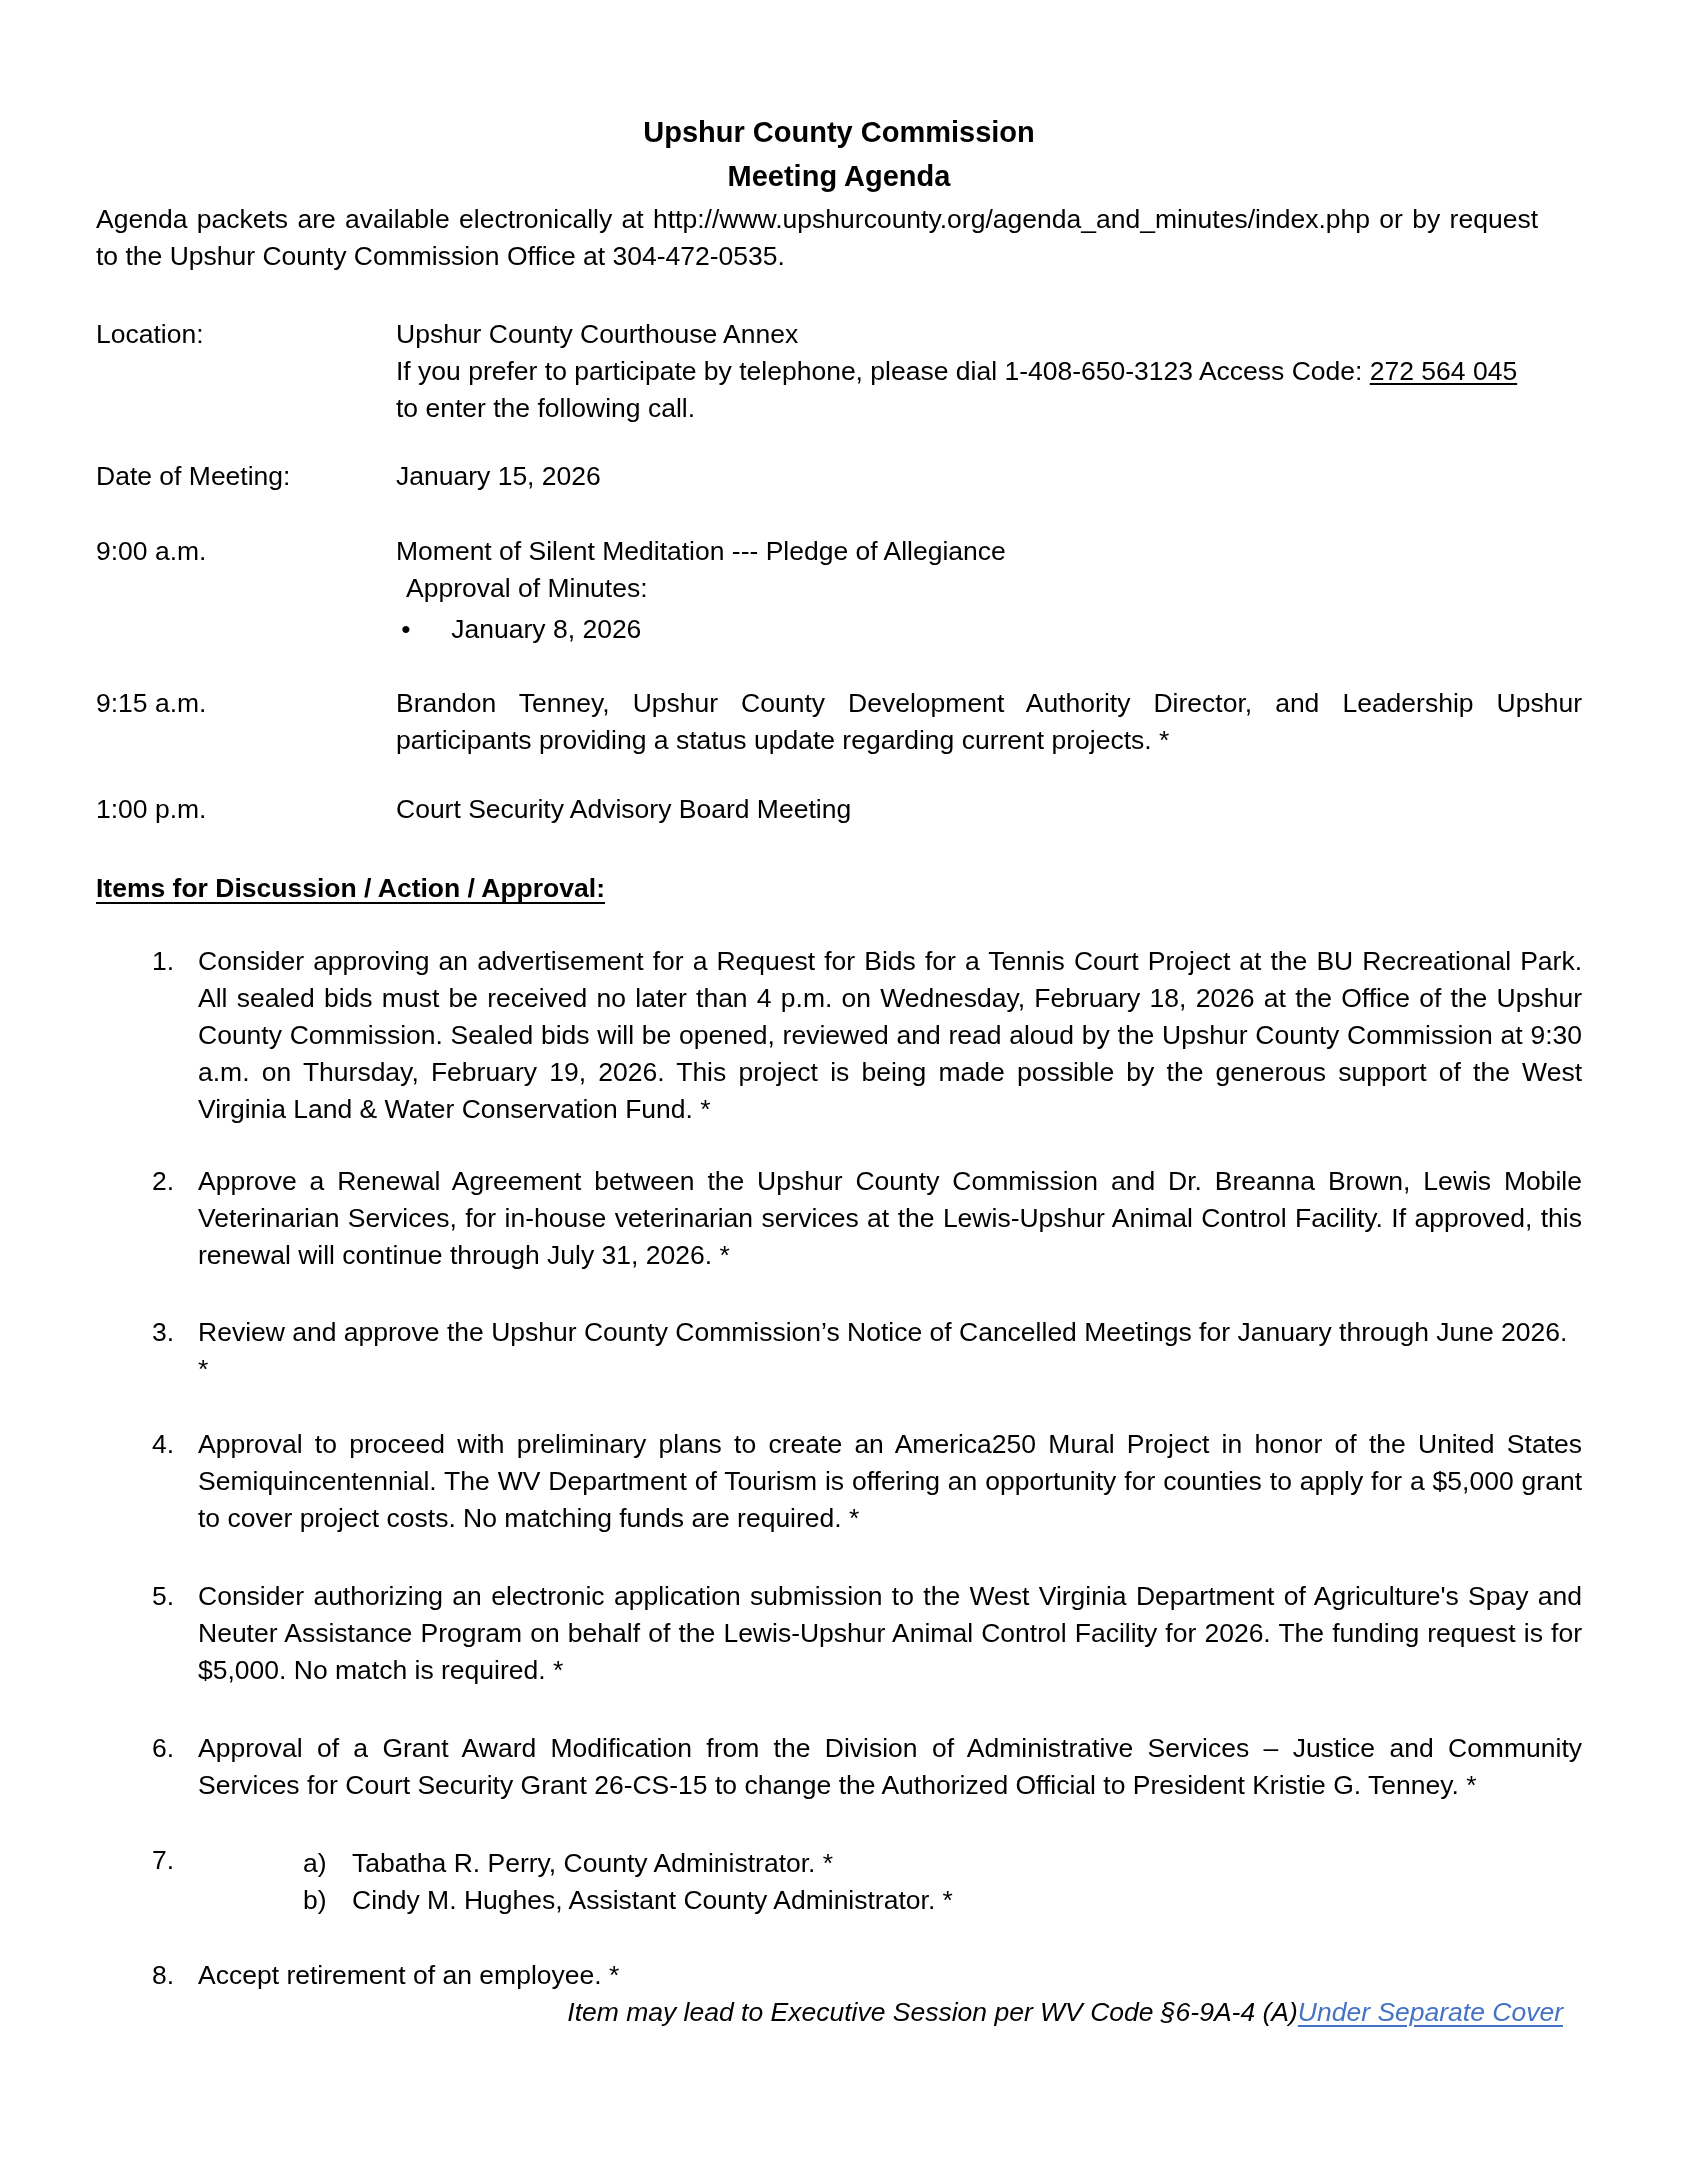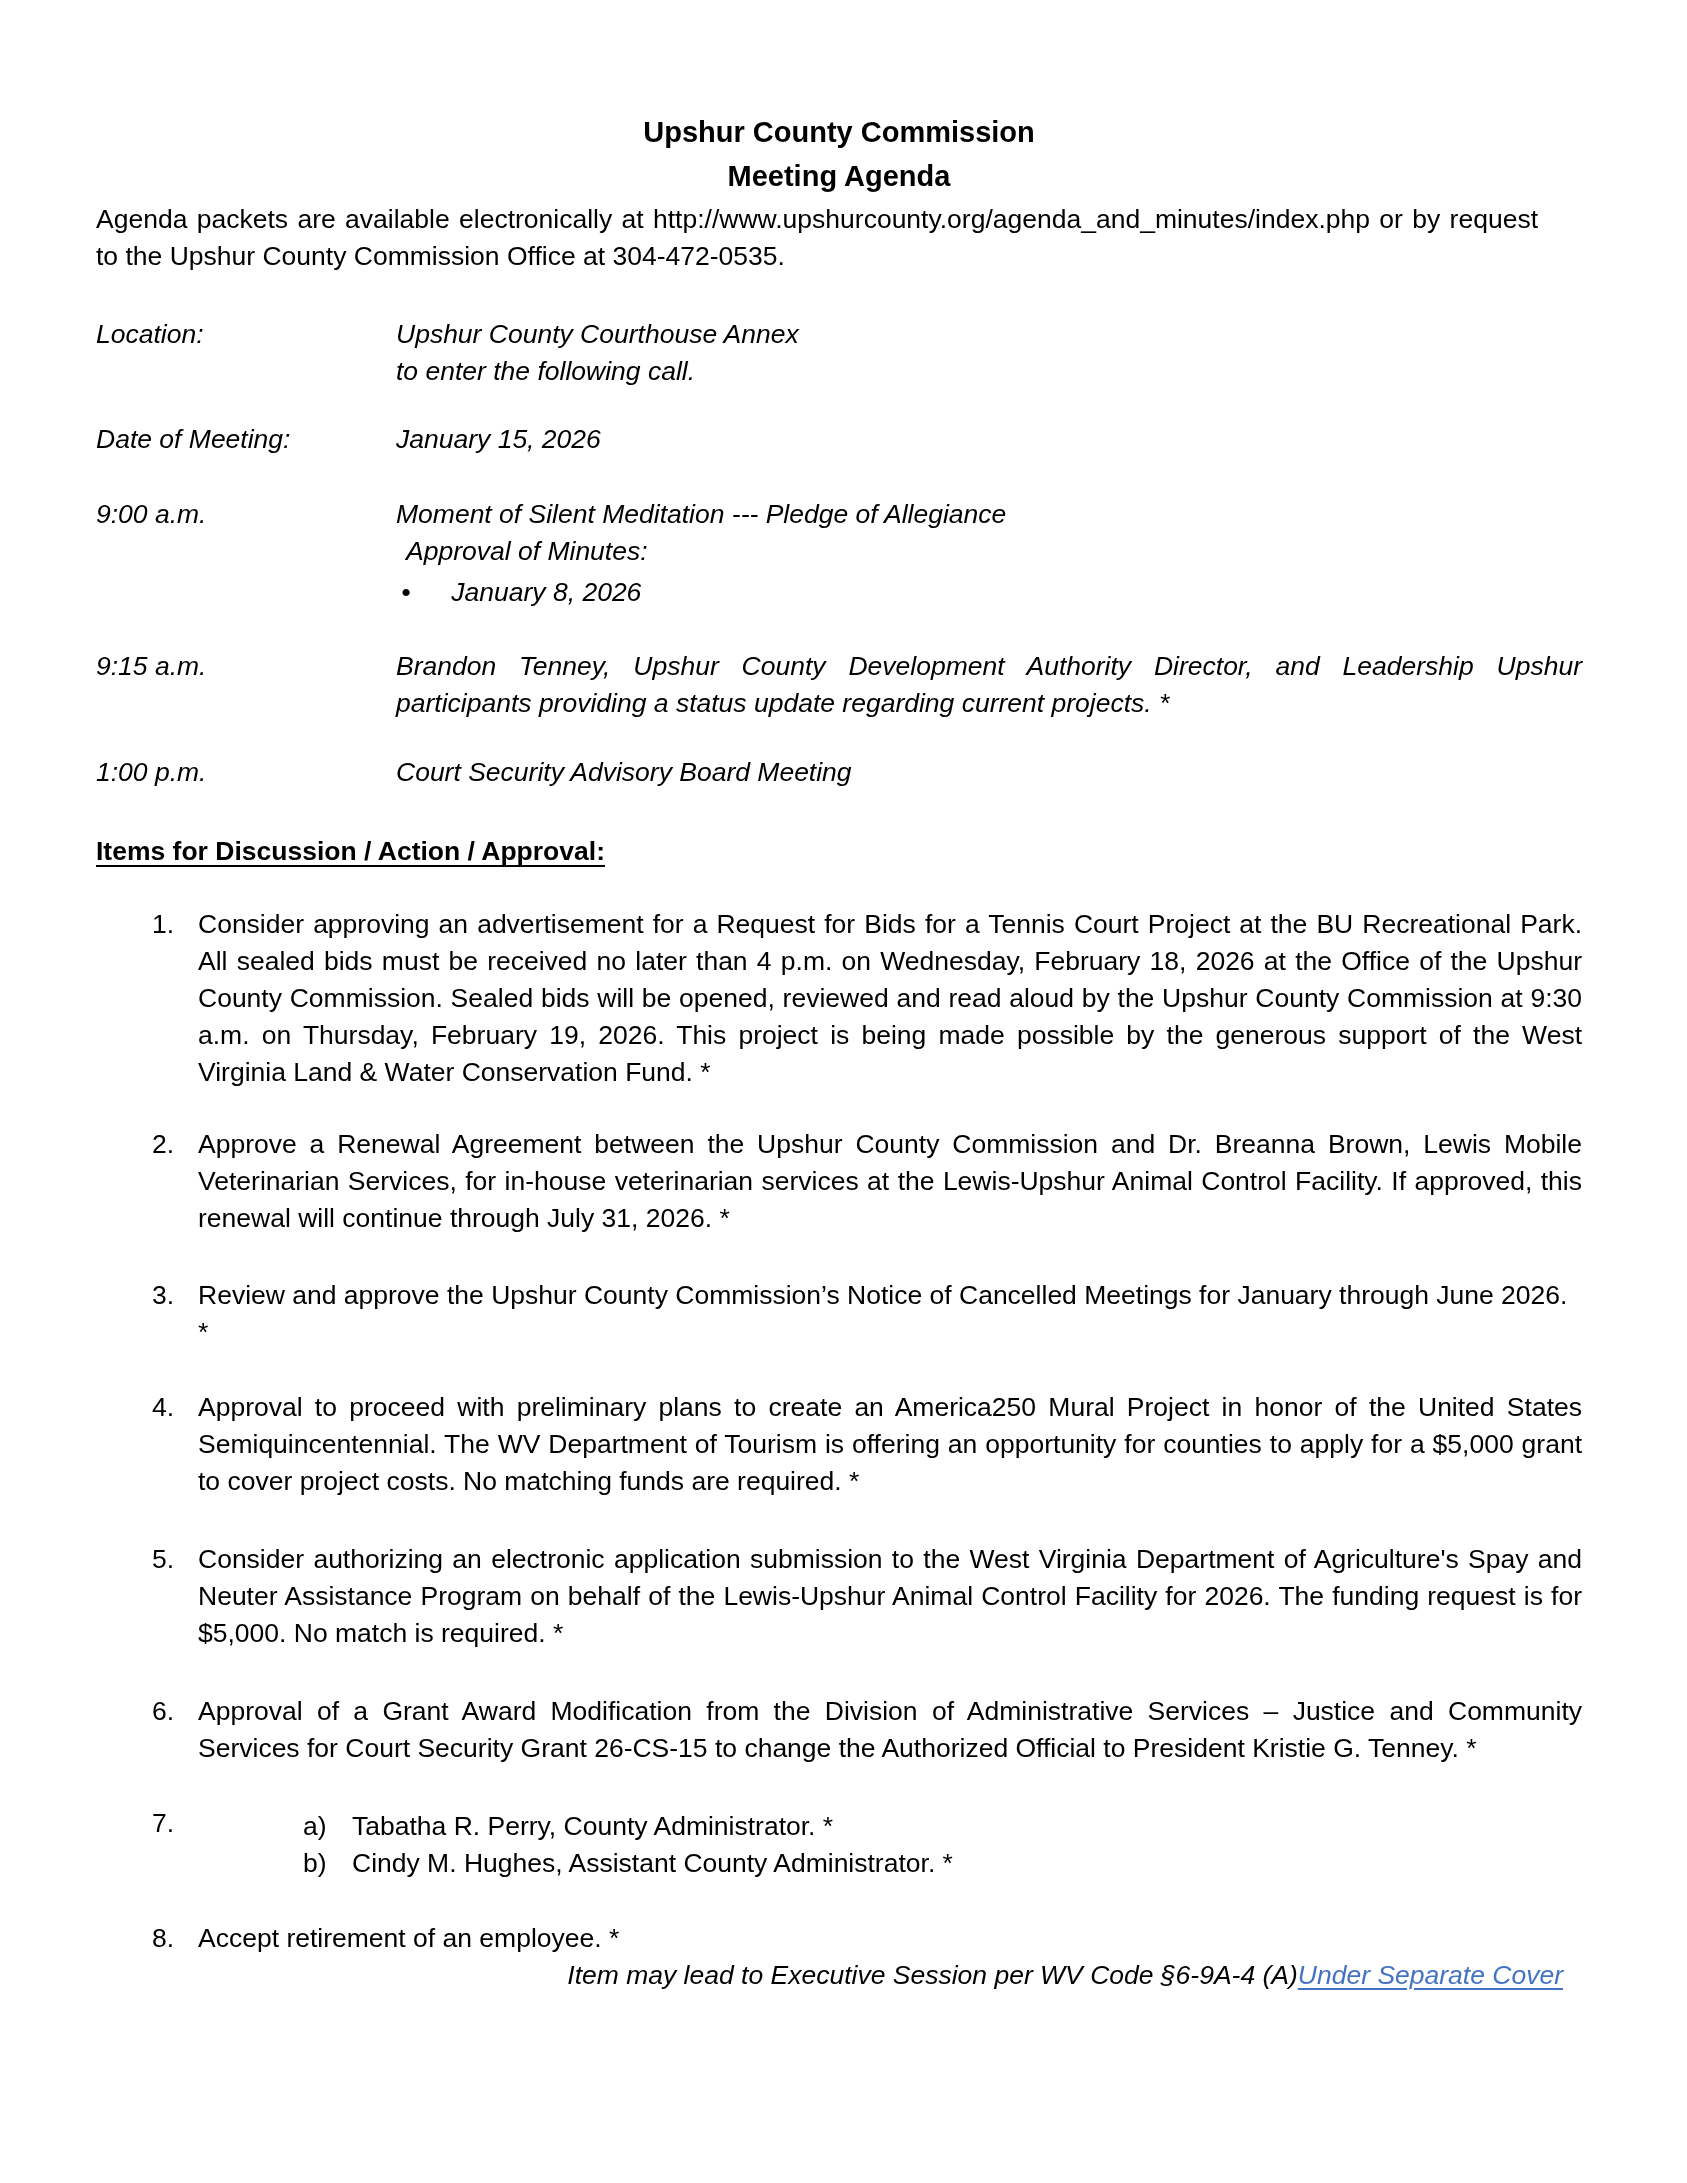--- a/index.html
+++ b/index.html
@@ -8,21 +8,21 @@
     width:1687px;height:2183px;
     background:#ffffff;
     box-sizing:border-box;
     padding:0 105px 16px 96px;
     overflow:hidden;
     font-family:"Liberation Sans",sans-serif;
     font-size:26.5px;line-height:37px;color:#000000;
   }
   .title-block{margin-top:110px;text-align:center;font-weight:700;font-size:29px;line-height:44px;}
   .intro{margin-top:3px;max-width:1442px;text-align:justify;}
-  .detail-row{display:flex;font-style:italic;}
+  .detail-row{display:flex;}
   .detail-row .label{flex:0 0 300px;}
   .detail-row .content{flex:1;}
   .row-location{margin-top:41px;}
   .row-date{margin-top:31px;}
   .row-900{margin-top:38px;}
   .row-915{margin-top:37px;}
   .row-100{margin-top:32px;}
   .indent-space{padding-left:10px;}
   .bullet-row{display:flex;margin-top:4px;}
   .bullet-glyph{flex:0 0 50px;padding-left:5.3px;}
@@ -66,20 +66,21 @@
     <div>Upshur County Commission</div>
     <div>Meeting Agenda</div>
   </div>
 
   <div class="intro">Agenda packets are available electronically at http://www.upshurcounty.org/agenda_and_minutes/index.php or by request to the Upshur County Commission Office at 304-472-0535.</div>
 
   <div class="detail-row row-location">
     <div class="label">Location:</div>
     <div class="content">
       <div>Upshur County Courthouse Annex</div>
+      <div><span>If you prefer to participate by telephone, please dial 1-408-650-3123 Access Code: </span><span class="underlined">272 564 045</span></div>
       <div>to enter the following call.</div>
     </div>
   </div>
 
   <div class="detail-row row-date">
     <div class="label">Date of Meeting:</div>
     <div class="content">January 15, 2026</div>
   </div>
 
   <div class="detail-row row-900">

